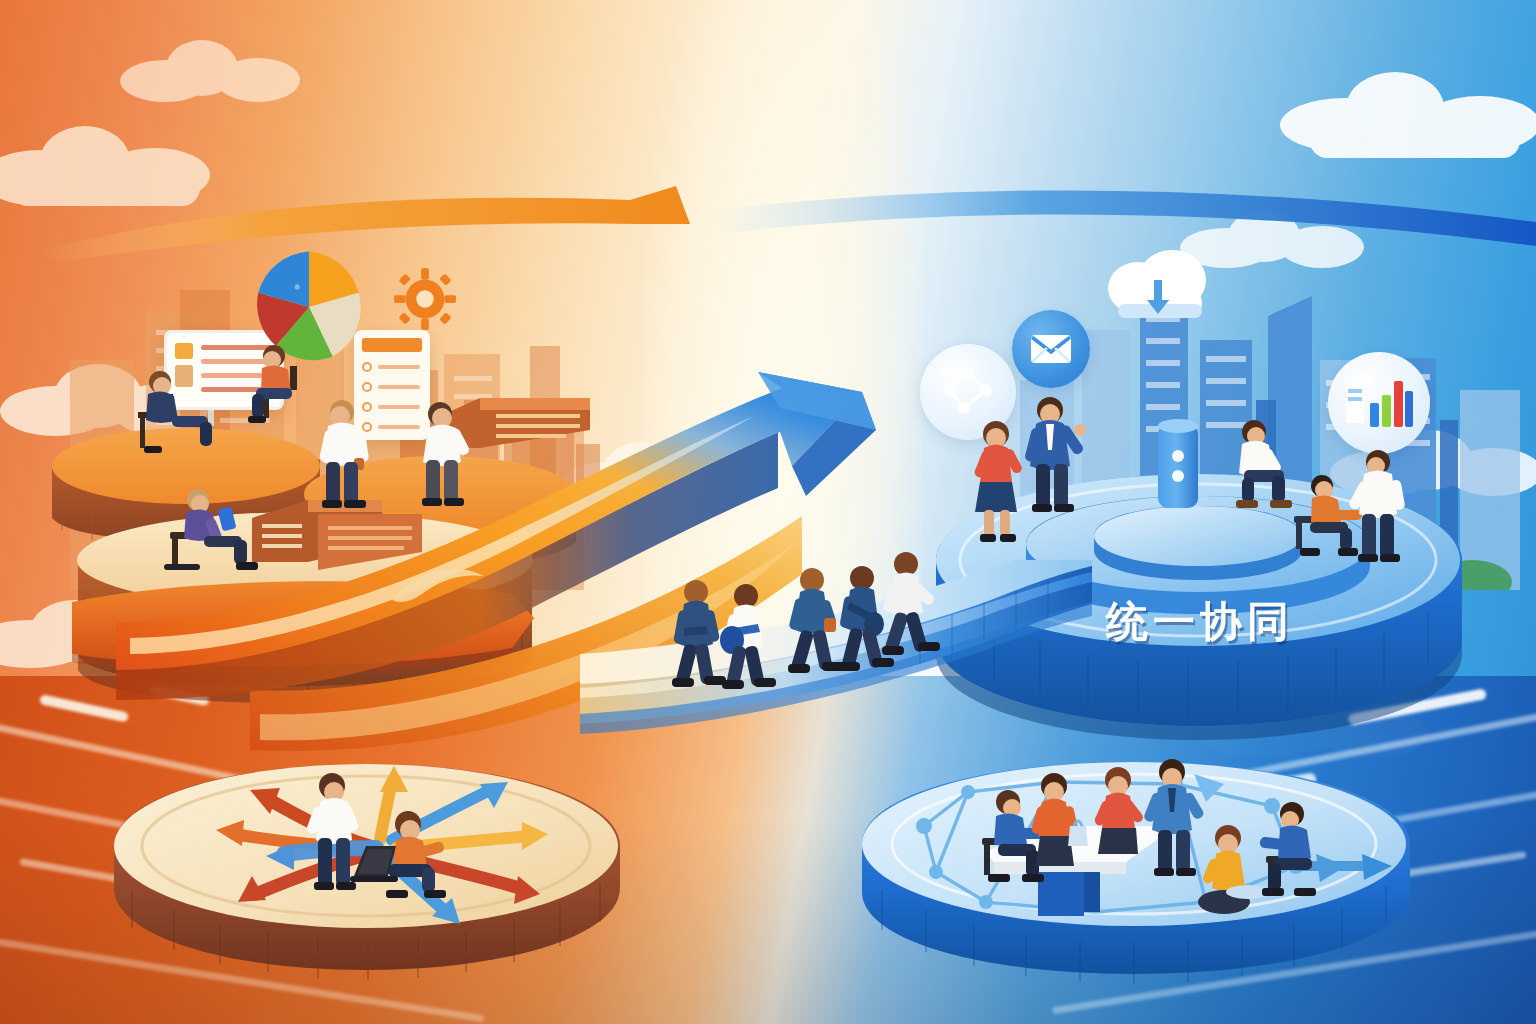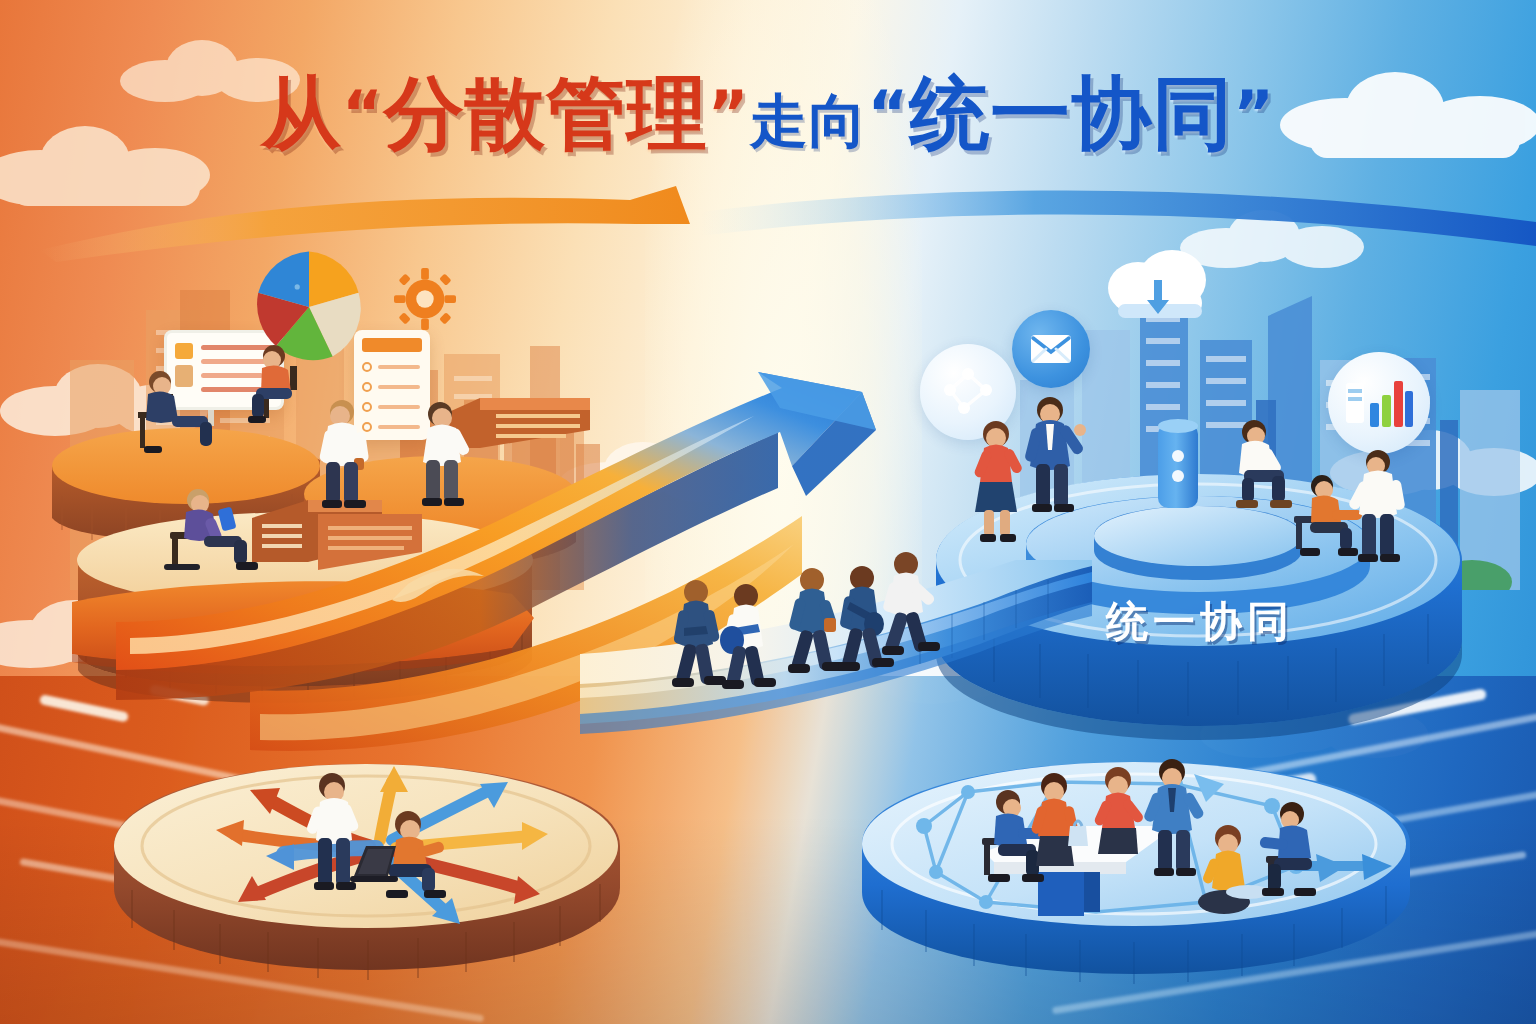--- a/index.html
+++ b/index.html
@@ -273,23 +273,20 @@
       <linearGradient id="sweepB" x1="0" y1="0" x2="1" y2="0">
         <stop offset="0%" stop-color="#bfe0f5" stop-opacity="0"></stop>
         <stop offset="40%" stop-color="#4e9fe0" stop-opacity=".9"></stop>
         <stop offset="100%" stop-color="#1557c4" stop-opacity="1"></stop>
       </linearGradient>
     </defs>
     <path d="M40,100 C230,54 420,42 630,50 L676,36 L690,74 L636,74 C430,70 250,84 56,112 Z" fill="url(#sweepO)"></path>
     <path d="M700,62 C960,30 1250,34 1536,72 L1536,96 C1250,58 960,54 700,86 Z" fill="url(#sweepB)"></path>
   </svg>
 
-  <div class="title-wrap">
-    <span class="title t-red">从</span><span class="title t-red t-q">“</span><span class="title t-red">分散管理</span><span class="title t-red t-q">”</span><span class="title t-mid">走向</span><span class="title t-blue t-q">“</span><span class="title t-blue">统一协同</span><span class="title t-blue t-q">”</span>
-  </div>
 
   <svg style="position:absolute;left:40px;top:400px;z-index:5;" width="300" height="190" viewBox="0 0 300 190">
     <defs>
       <linearGradient id="plOtop" x1="0" y1="0" x2="0" y2="1">
         <stop offset="0%" stop-color="#f5a54a"></stop>
           <stop offset="100%" stop-color="#ef8a2c"></stop>
       </linearGradient>
       <linearGradient id="plOside" x1="0" y1="0" x2="0" y2="1">
         <stop offset="0%" stop-color="#c2622c"></stop>
           <stop offset="100%" stop-color="#8d4424"></stop>

